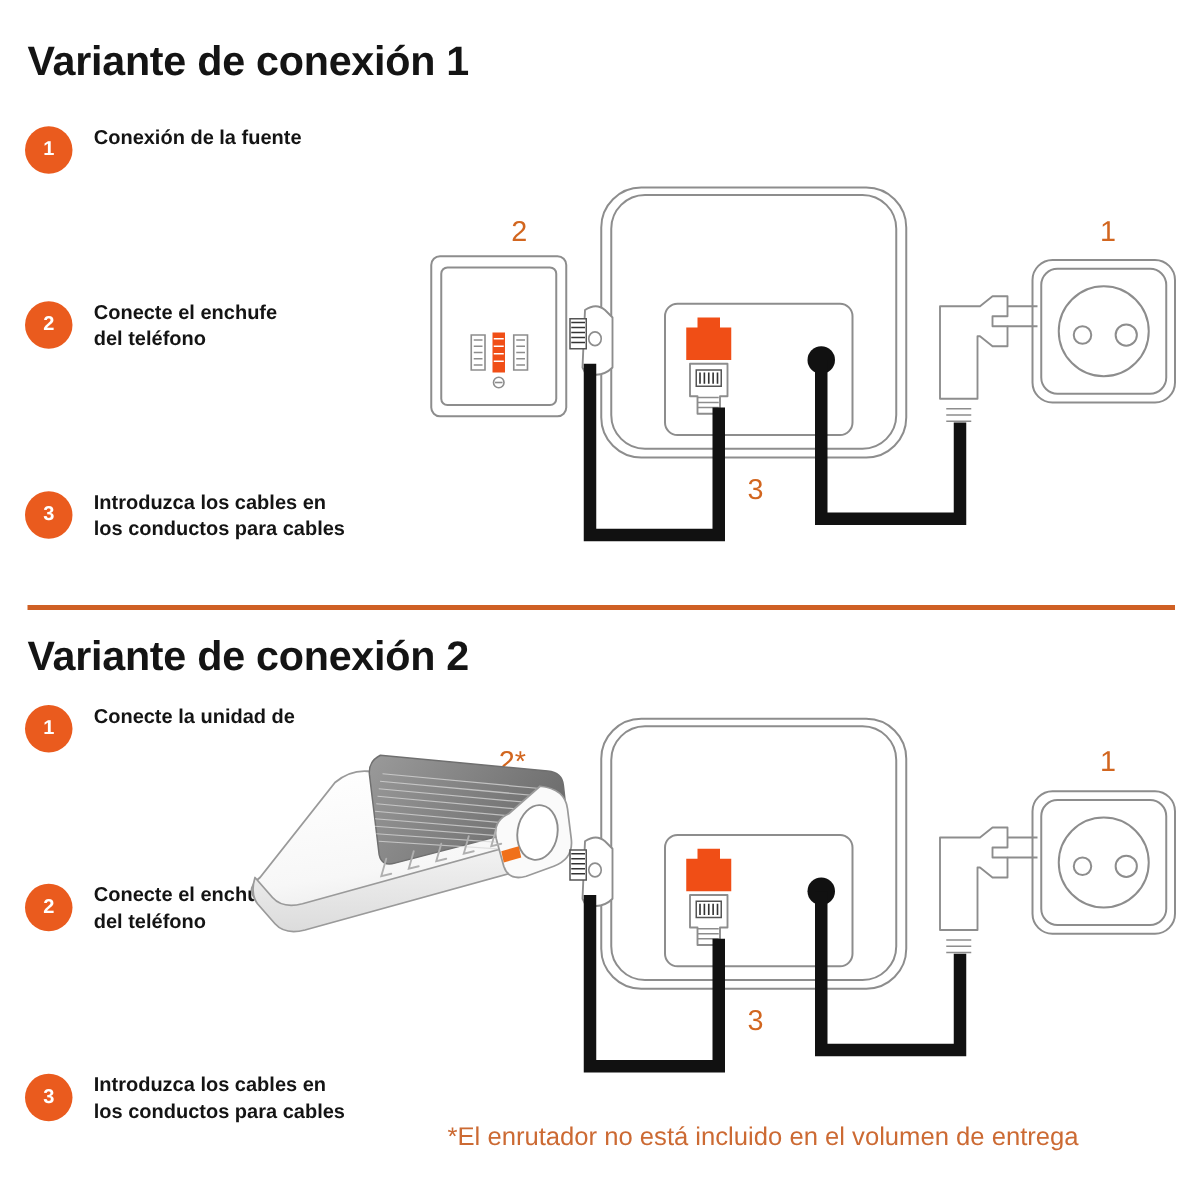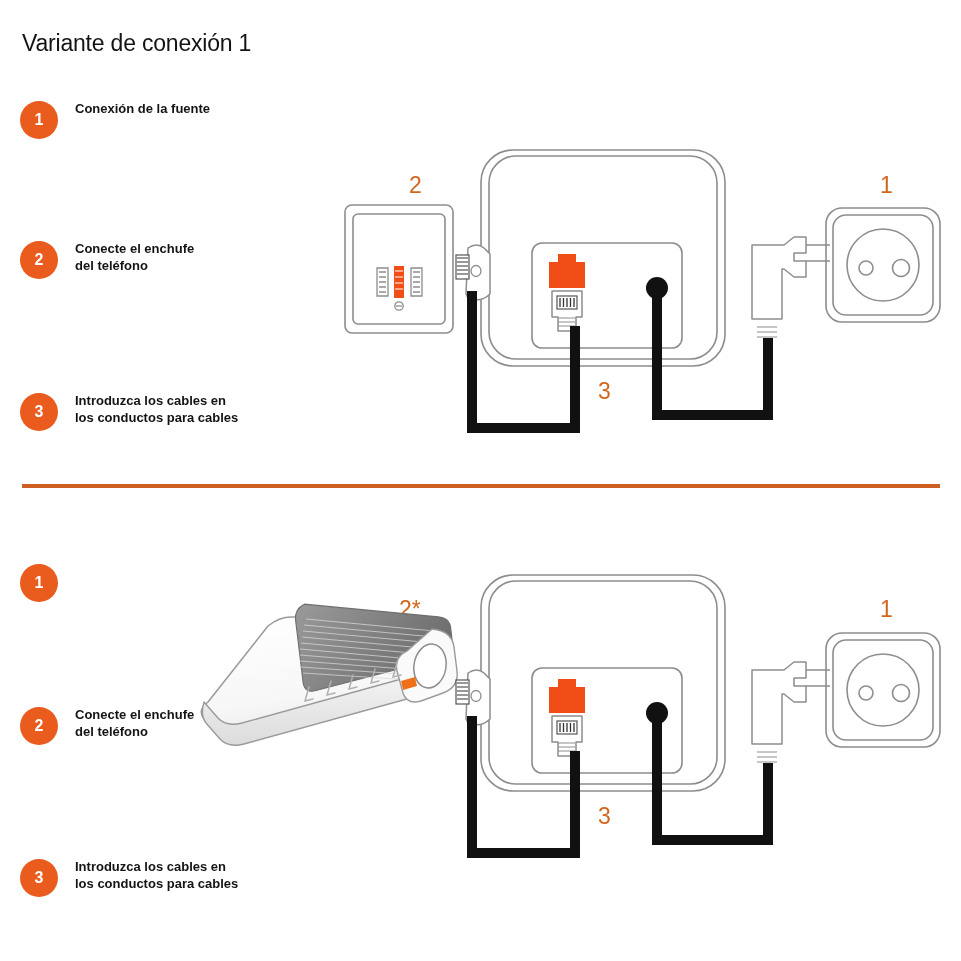--- a/index.html
+++ b/index.html
@@ -24,22 +24,22 @@
     position: absolute;
     left: 0;
     width: 961px;
   }
   #section-1 { top: 0; height: 480px; }
   #section-2 { top: 488px; height: 473px; }
 
   .section-title {
     position: absolute;
     left: 22px;
-    font-size: 23px;
-    font-weight: normal;
+    font-size: 33px;
+    font-weight: bold;
     letter-spacing: -0.2px;
     color: #141414;
     white-space: nowrap;
   }
   #section-1 .section-title { top: 30px; }
   #section-2 .section-title { top: 18px; }
 
   .divider {
     position: absolute;
     left: 22px;
@@ -65,21 +65,21 @@
     color: #ffffff;
     font-size: 16px;
     font-weight: bold;
     display: flex;
     align-items: center;
     justify-content: center;
     margin-top: 1px;
   }
   .step-text {
     margin-left: 17px;
-    font-size: 13px;
+    font-size: 16px;
     font-weight: bold;
     line-height: 1.33;
     color: #141414;
   }
 
   .label {
     position: absolute;
     color: #d2661f;
     font-size: 23px;
     font-weight: normal;
@@ -212,24 +212,26 @@
         <path d="M472 296 V428 H575 V331"></path>
         <path d="M657 293 V415 H768 V343"></path>
       </g>
     </svg>
   </div>
 
   <div class="divider"></div>
 
   <div class="section" id="section-2">
 
+    <div class="section-title">Variante de conexión 2</div>
 
     <div class="step" style="top:75px;">
       <div class="step-badge">1</div>
       <div class="step-text">
+        <div>Conecte la unidad de</div>
       </div>
     </div>
 
     <div class="step" style="top:218px;">
       <div class="step-badge">2</div>
       <div class="step-text">
         <div>Conecte el enchufe</div>
         <div>del teléfono</div>
       </div>
     </div>
@@ -343,14 +345,15 @@
         <circle cx="901" cy="205" r="8.5"></circle>
       </g>
 
       <g fill="none" stroke="#111111" stroke-width="10" stroke-linecap="square" stroke-linejoin="miter">
         <path d="M472 233 V365 H575 V268"></path>
         <path d="M657 230 V352 H768 V280"></path>
       </g>
     </svg>
   </div>
 
+  <div class="footnote">*El enrutador no está incluido en el volumen de entrega</div>
 
 </div>
 
 </body></html>

